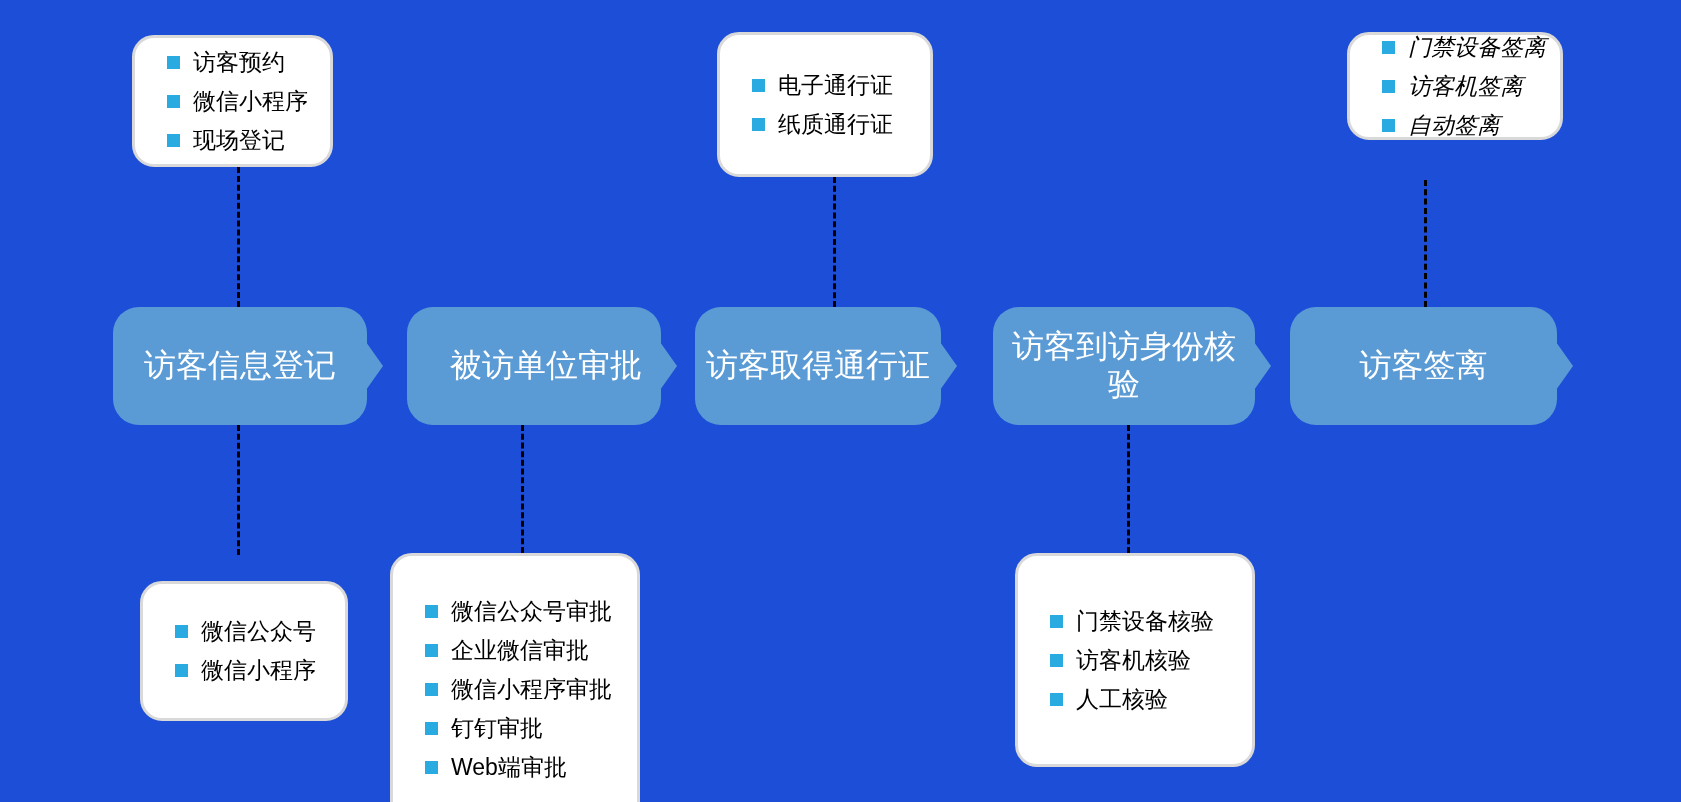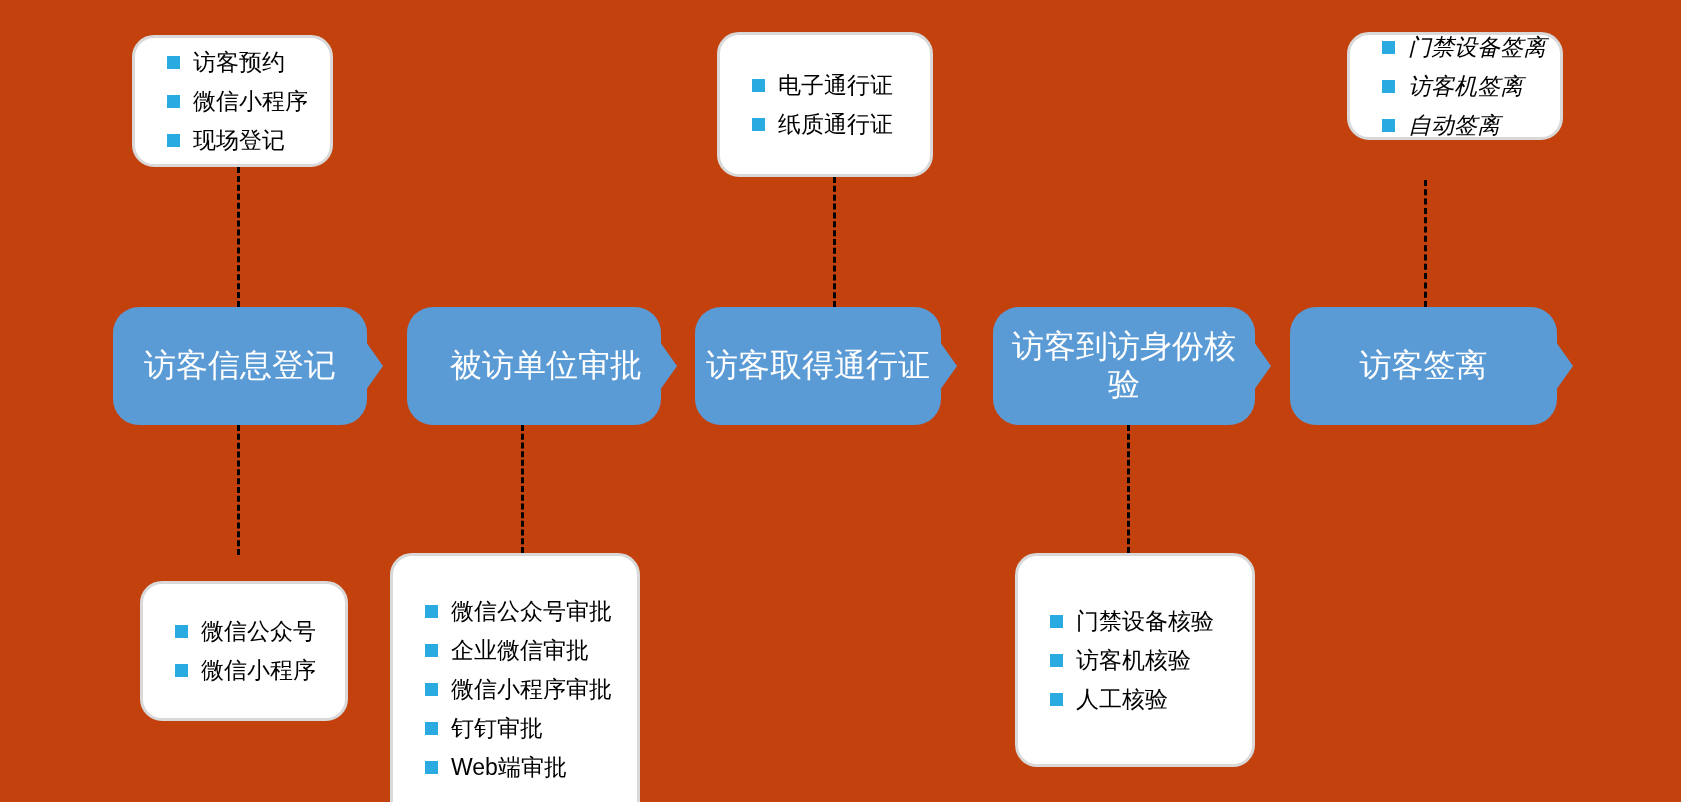--- a/index.html
+++ b/index.html
@@ -1,19 +1,19 @@
 <!DOCTYPE html>
 <html><head>
 <meta charset="utf-8">
 <style>
   html,body { margin:0; padding:0; background:#ffffff; }
   .canvas {
     position:relative;
     width:1681px; height:802px;
-    background:#c2410c;
+    background:#1d4ed8;
     font-family:"Liberation Sans", sans-serif;
     overflow:hidden;
   }
 
   
   .flow-step {
     position:absolute; top:307px; height:118px;
     background:#5B9BD5; border-radius:26px;
     color:#ffffff; font-size:32px; line-height:1.18;
     display:flex; align-items:center; justify-content:center;

